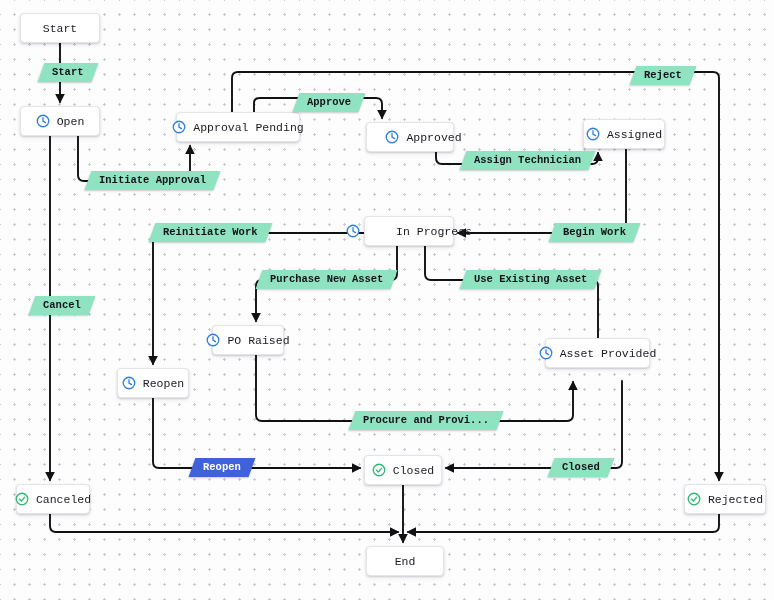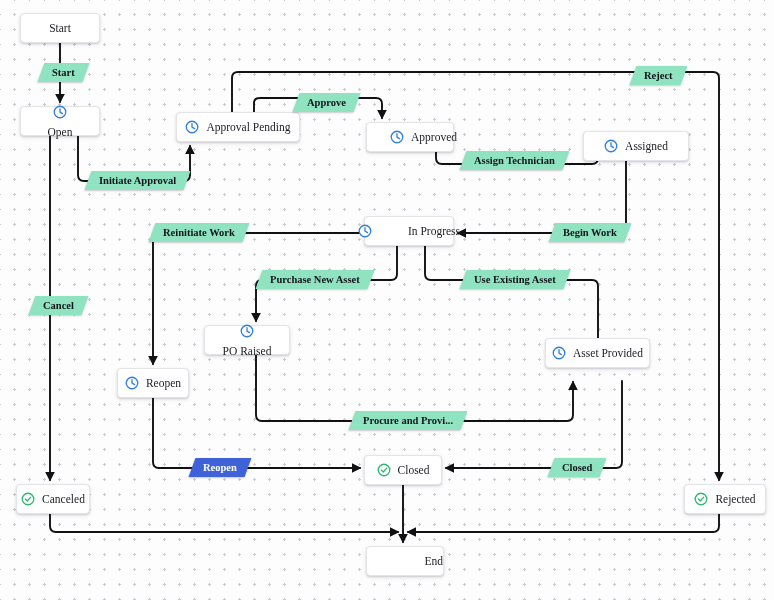--- a/index.html
+++ b/index.html
@@ -9,21 +9,21 @@
   }
   #canvas {
     position: relative;
     width: 774px;
     height: 600px;
     overflow: hidden;
     background-color: #fdfdfd;
     background-image: radial-gradient(circle, #c9c9d1 1px, transparent 1.1px);
     background-size: 15px 15px;
     background-position: 7px 7px;
-    font-family: Liberation Serif, serif;
+    font-family: Liberation Mono, monospace;
   }
   #edge-layer {
     position: absolute;
     inset: 0;
     width: 774px;
     height: 600px;
     pointer-events: none;
   }
   
   .node {
@@ -109,56 +109,56 @@
       <path d="M 50 514 L 50 526 Q 50 532 56 532 L 398 532"></path>
 
       <path d="M 719 514 L 719 526 Q 719 532 713 532 L 408 532"></path>
     </g>
   </svg>
 
   <div id="nodes">
       <div class="node terminator" style="left: 20px; top: 13px; width: 80px;">
         <span class="label">Start</span>
       </div>
-      <div class="node" style="left: 20px; top: 106px; width: 80px; flex-direction: column;">
+      <div class="node" style="left: 20px; top: 106px; width: 80px;">
         <svg class="ico" viewBox="0 0 16 16">
           <circle cx="8" cy="8" r="6.6" fill="#ffffff" stroke="#2f7fe0" stroke-width="1.5"></circle>
           <path d="M8 4.2 L8 8.2 L10.9 9.8" fill="none" stroke="#2f7fe0" stroke-width="1.5" stroke-linecap="round"></path>
         </svg>
         <span class="label">Open</span>
       </div>
       <div class="node" style="left: 176px; top: 112px; width: 124px;">
         <svg class="ico" viewBox="0 0 16 16">
           <circle cx="8" cy="8" r="6.6" fill="#ffffff" stroke="#2f7fe0" stroke-width="1.5"></circle>
           <path d="M8 4.2 L8 8.2 L10.9 9.8" fill="none" stroke="#2f7fe0" stroke-width="1.5" stroke-linecap="round"></path>
         </svg>
         <span class="label">Approval Pending</span>
       </div>
       <div class="node" style="left: 366px; top: 122px; width: 88px; padding-left: 27px;">
         <svg class="ico" viewBox="0 0 16 16">
           <circle cx="8" cy="8" r="6.6" fill="#ffffff" stroke="#2f7fe0" stroke-width="1.5"></circle>
           <path d="M8 4.2 L8 8.2 L10.9 9.8" fill="none" stroke="#2f7fe0" stroke-width="1.5" stroke-linecap="round"></path>
         </svg>
         <span class="label">Approved</span>
       </div>
-      <div class="node" style="left: 583px; top: 131px; width: 106px;">
+      <div class="node" style="left: 583px; top: 119px; width: 82px;">
         <svg class="ico" viewBox="0 0 16 16">
           <circle cx="8" cy="8" r="6.6" fill="#ffffff" stroke="#2f7fe0" stroke-width="1.5"></circle>
           <path d="M8 4.2 L8 8.2 L10.9 9.8" fill="none" stroke="#2f7fe0" stroke-width="1.5" stroke-linecap="round"></path>
         </svg>
         <span class="label">Assigned</span>
       </div>
       <div class="node" style="left: 364px; top: 216px; width: 90px; gap: 36px;">
         <svg class="ico" viewBox="0 0 16 16">
           <circle cx="8" cy="8" r="6.6" fill="#ffffff" stroke="#2f7fe0" stroke-width="1.5"></circle>
           <path d="M8 4.2 L8 8.2 L10.9 9.8" fill="none" stroke="#2f7fe0" stroke-width="1.5" stroke-linecap="round"></path>
         </svg>
         <span class="label">In Progress</span>
       </div>
-      <div class="node" style="left: 204px; top: 325px; width: 86px; flex-direction: column;">
+      <div class="node" style="left: 212px; top: 325px; width: 72px;">
         <svg class="ico" viewBox="0 0 16 16">
           <circle cx="8" cy="8" r="6.6" fill="#ffffff" stroke="#2f7fe0" stroke-width="1.5"></circle>
           <path d="M8 4.2 L8 8.2 L10.9 9.8" fill="none" stroke="#2f7fe0" stroke-width="1.5" stroke-linecap="round"></path>
         </svg>
         <span class="label">PO Raised</span>
       </div>
       <div class="node" style="left: 545px; top: 338px; width: 105px;">
         <svg class="ico" viewBox="0 0 16 16">
           <circle cx="8" cy="8" r="6.6" fill="#ffffff" stroke="#2f7fe0" stroke-width="1.5"></circle>
           <path d="M8 4.2 L8 8.2 L10.9 9.8" fill="none" stroke="#2f7fe0" stroke-width="1.5" stroke-linecap="round"></path>
@@ -186,21 +186,21 @@
         </svg>
         <span class="label">Canceled</span>
       </div>
       <div class="node" style="left: 684px; top: 484px; width: 82px; gap: 7px;">
         <svg class="ico" viewBox="0 0 16 16">
           <circle cx="8" cy="8" r="6.6" fill="#ffffff" stroke="#2eb872" stroke-width="1.5"></circle>
           <path d="M5 8.1 L7.2 10.3 L11.1 5.9" fill="none" stroke="#2eb872" stroke-width="1.5" stroke-linecap="round" stroke-linejoin="round"></path>
         </svg>
         <span class="label">Rejected</span>
       </div>
-      <div class="node terminator" style="left: 366px; top: 546px; width: 78px; justify-content: flex-end;">
+      <div class="node terminator" style="left: 366px; top: 546px; width: 78px;">
         <span class="label">End</span>
       </div>
     </div>
   <div id="elabels">
       <div class="elabel" style="left: 41px; top: 63px;">
         <span>Start</span>
       </div>
       <div class="elabel" style="left: 88px; top: 171px;">
         <span>Initiate Approval</span>
       </div>

